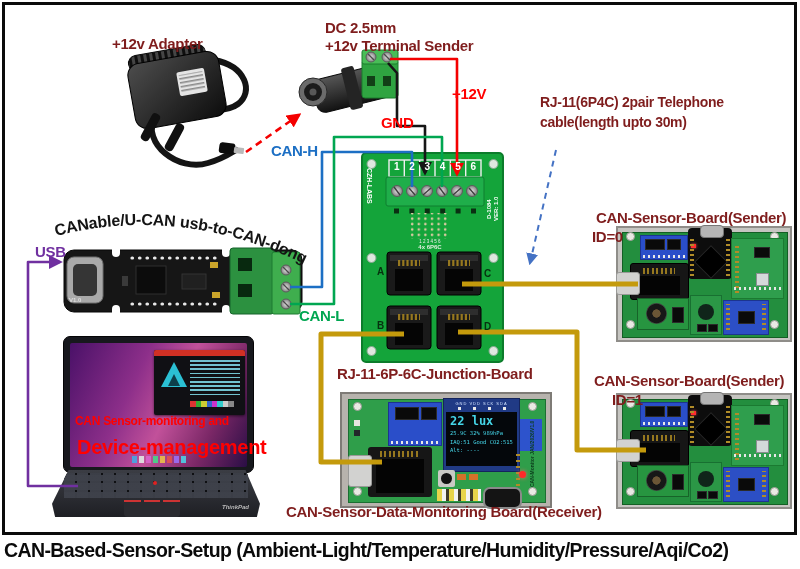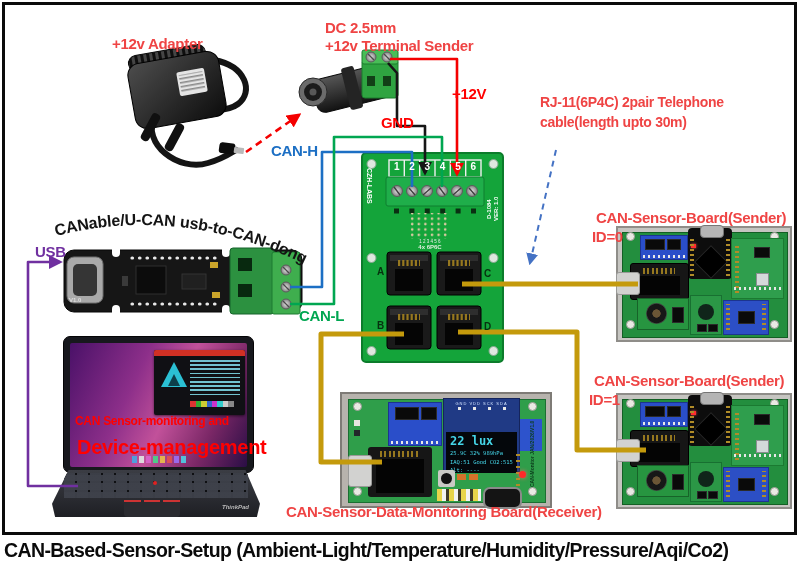--- a/index.html
+++ b/index.html
@@ -1,18 +1,18 @@
 <!DOCTYPE html>
 <html style="--wire_red: #f40000; --wire_black: #161616; --wire_blue: #1c6fc4; --wire_green: #00a651; --wire_purple: #7030a0; --cable_yellow: #c49a0c; --dashed_blue: #4472c4; --label_red: #ff0000; --pcb_green: #14a43a; --oled_cyan: #45d5e8;"><head>
 <meta charset="utf-8">
 <style>
   html,body{margin:0;padding:0;background:#fff;font-family:"Liberation Sans",sans-serif;}
   #stage{position:relative;width:800px;height:569px;background:#fff;overflow:hidden;}
   #frame{position:absolute;left:2px;top:2px;width:789px;height:527px;border:3px solid #0b0b0b;z-index:1;}
-  .lbl{position:absolute;font-weight:bold;color:#ef4444;white-space:nowrap;letter-spacing:-0.3px;z-index:30;line-height:1.1;}
+  .lbl{position:absolute;font-weight:bold;color:#7f1d1d;white-space:nowrap;letter-spacing:-0.3px;z-index:30;line-height:1.1;}
   .photo{position:absolute;z-index:10;}
   .abs{position:absolute;}
   svg.overlay{position:absolute;left:0;top:0;z-index:20;pointer-events:none;}
   
   .sensor-photo{width:172px;height:112px;background:#c6c5c1;border:2px solid #8f8d89;}
   .sp-pcb{left:4px;top:4px;width:164px;height:104px;background:#238e3e;border:1px solid #135f24;}
   .sp-hole{width:7px;height:7px;border-radius:50%;background:#e9e9e3;border:1px solid #9a9a94;}
   .sp-blue-tl{left:22px;top:7px;width:46px;height:23px;background:#2a4ec9;border:1px solid #1c3490;}
   .sp-ic{position:absolute;background:#0a0a0a;border:1px solid #2a2a2a;}
   .sp-pinrow{position:absolute;left:2px;bottom:1px;right:2px;height:3px;
@@ -90,21 +90,21 @@
     <div class="abs" style="left:46px;top:8px;width:52px;height:42px;background:#2a4ec9;border:1px solid #1c3490;">
       <div class="sp-ic" style="left:6px;top:4px;width:22px;height:11px;"></div>
       <div class="sp-ic" style="left:32px;top:4px;width:14px;height:11px;"></div>
       <div class="sp-pinrow"></div>
     </div>
     <div class="abs" style="left:12px;top:26px;width:6px;height:6px;background:#e6e6e0;"></div>
     <div class="abs" style="left:12px;top:36px;width:6px;height:6px;background:#23262a;"></div>
     <div class="abs" style="left:101px;top:4px;width:75px;height:72px;background:#203a85;border:1px solid #14245c;">
       <div class="abs" style="left:0;top:2px;width:100%;text-align:center;font-size:4px;color:#cfe0ff;letter-spacing:1px;">GND VDD SCK SDA</div>
       <div class="abs" style="left:14px;top:8px;width:48px;height:3px;background:repeating-linear-gradient(90deg,#e8e8e8 0 3px,transparent 3px 15px);"></div>
-      <div class="abs" style="left:2px;top:13px;width:71px;height:41px;background:#04070b;margin-top:20px;">
+      <div class="abs" style="left:2px;top:13px;width:71px;height:54px;background:#04070b;">
         <div class="oled-line" style="top:2px;font-size:12px;font-weight:bold;">22 lux</div>
         <div class="oled-line" style="top:18px;font-size:5.5px;">25.9C 32% 989hPa</div>
         <div class="oled-line" style="top:27px;font-size:5.5px;">IAQ:51 Good CO2:515</div>
         <div class="oled-line" style="top:35px;font-size:5.5px;">Alt: ----</div>
       </div>
     </div>
     <div class="abs" style="left:178px;top:25px;width:22px;height:32px;background:#2d53cc;"></div>
     <div class="abs" style="left:174px;top:60px;width:4px;height:32px;background:repeating-linear-gradient(0deg,#b08c28 0 2.5px,transparent 2.5px 6px);"></div>
     <div class="abs" style="left:26px;top:53px;width:64px;height:50px;background:#161616;border-radius:3px;">
       <div class="rj-pins" style="width:38px;"></div>
@@ -375,24 +375,25 @@
   <div class="lbl" style="left:112px;top:36px;font-size:15px;">+12v Adapter</div>
   <div class="lbl" style="left:325px;top:20px;font-size:15px;">DC 2.5mm</div>
   <div class="lbl" style="left:325px;top:38px;font-size:15px;">+12v Terminal Sender</div>
   <div class="lbl" style="left:452px;top:86px;font-size:15px;color:var(--label_red);">+12V</div>
   <div class="lbl" style="left:381px;top:115px;font-size:15px;color:var(--label_red);">GND</div>
   <div class="lbl" style="left:271px;top:143px;font-size:15px;color:var(--wire_blue);">CAN-H</div>
   <div class="lbl" style="left:299px;top:308px;font-size:15px;color:var(--wire_green);">CAN-L</div>
   <div class="lbl" style="left:35px;top:244px;font-size:15px;color:var(--wire_purple);">USB</div>
   <div class="lbl" style="left:540px;top:95px;font-size:14px;text-align:center;">RJ-11(6P4C) 2pair Telephone</div>
   <div class="lbl" style="left:540px;top:115px;font-size:14px;">cable(length upto 30m)</div>
+  <div class="lbl" style="left:337px;top:366px;font-size:15px;">RJ-11-6P-6C-Junction-Board</div>
   <div class="lbl" style="left:596px;top:210px;font-size:15px;">CAN-Sensor-Board(Sender)</div>
   <div class="lbl" style="left:592px;top:229px;font-size:15px;">ID=0</div>
   <div class="lbl" style="left:594px;top:373px;font-size:15px;">CAN-Sensor-Board(Sender)</div>
-  <div class="lbl" style="left:589px;top:392px;font-size:15px;">ID=1</div>
+  <div class="lbl" style="left:612px;top:392px;font-size:15px;">ID=1</div>
   <div class="lbl" style="left:286px;top:504px;font-size:15px;">CAN-Sensor-Data-Monitoring Board(Receiver)</div>
   <div class="lbl" style="left:75px;top:415px;font-size:12px;color:var(--label_red);">CAN Sensor-monitoring and</div>
   <div class="lbl" style="left:77px;top:436px;font-size:20px;color:var(--label_red);">Device-management</div>
   <div class="lbl" style="left:4px;top:540px;font-size:19.5px;letter-spacing:-0.6px;color:#0a0a0a;">CAN-Based-Sensor-Setup (Ambient-Light/Temperature/Humidity/Pressure/Aqi/Co2)</div>
 
   <div class="abs" style="left:389px;top:161px;width:92px;height:15px;display:flex;z-index:30;font-size:10px;font-weight:bold;color:#fff;">
     <span style="flex:1;text-align:center;">1</span>
     <span style="flex:1;text-align:center;">2</span>
     <span style="flex:1;text-align:center;">3</span>
     <span style="flex:1;text-align:center;">4</span>

